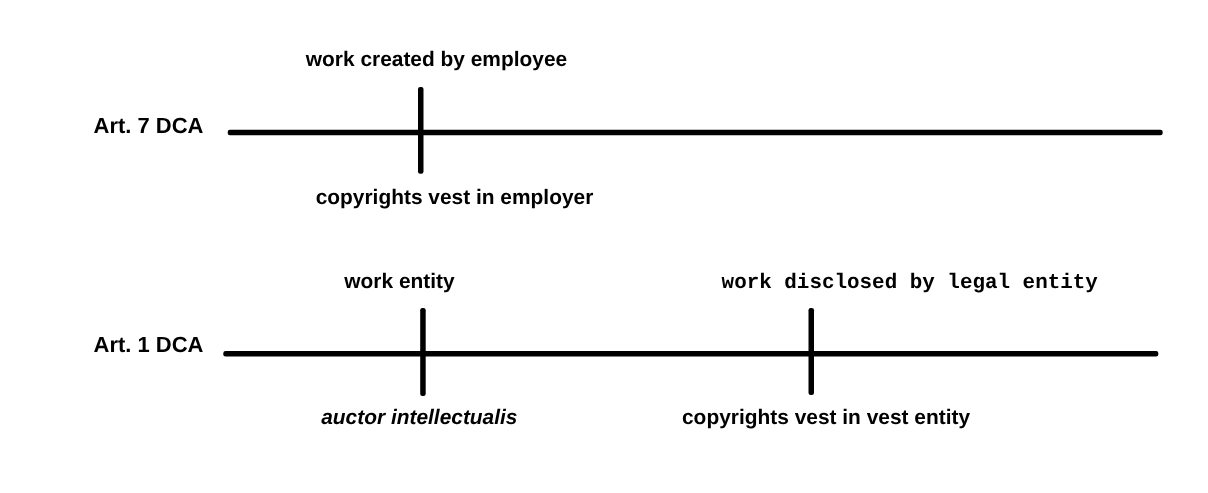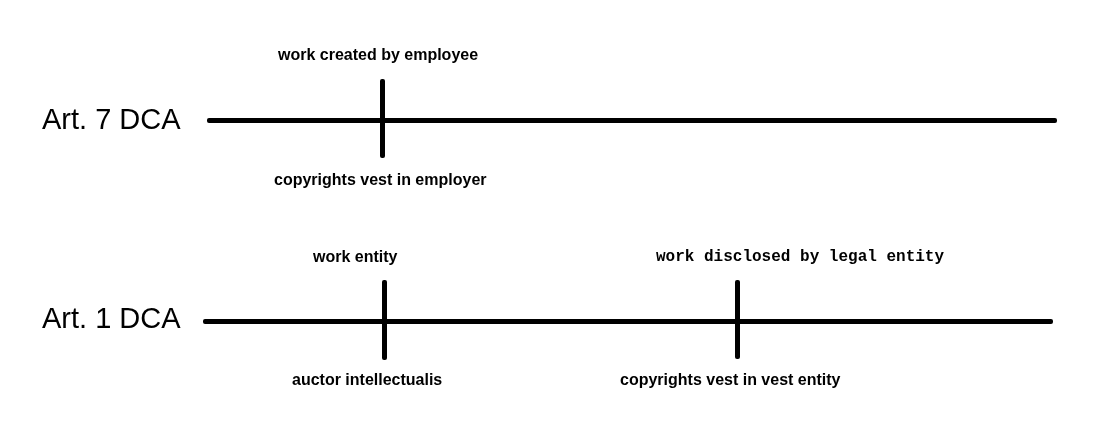--- a/index.html
+++ b/index.html
@@ -11,53 +11,55 @@
     position: relative;
     width: 1098px;
     height: 448px;
     background: #ffffff;
     color: #000000;
     font-family: "Liberation Sans", sans-serif;
     overflow: hidden;
   }
   .tl-label {
     position: absolute;
-    font-weight: 400;
-    font-size: 29px;
+    font-weight: 700;
+    font-size: 20px;
     line-height: 1;
     white-space: nowrap;
+    margin-left: 43px;
   }
   .tl-line {
     position: absolute;
     height: 5px;
     background: #000000;
     border-radius: 2px;
   }
   .tick {
     position: absolute;
     width: 5px;
     background: #000000;
     border-radius: 2px;
   }
   .small-label {
     position: absolute;
     font-weight: 700;
-    font-size: 16px;
+    font-size: 19px;
     line-height: 24px;
     white-space: nowrap;
   }
   .italic {
+    font-style: italic;
   }
 
   
   #a7-label   { left: 42px;  top: 105px; }
   #a7-line    { left: 207px; top: 118px; width: 850px; }
   #a7-tick    { left: 380px; top: 79px;  height: 79px; }
   #a7-above   { left: 278px; top: 43px;  }
-  #a7-below   { left: 274px; top: 168px; }
+  #a7-below   { left: 287px; top: 168px; }
 
   
   #a8-label     { left: 42px;  top: 304px; }
   #a8-line      { left: 203px; top: 319px; width: 850px; }
   #a8-tick-1    { left: 382px; top: 280px; height: 80px; }
   #a8-tick-2    { left: 735px; top: 280px; height: 79px; }
   #a8-e1-above  { left: 313px; top: 245px; }
   #a8-e2-above  { left: 656px; top: 245px; font-family: Liberation Mono, monospace; }
   #a8-e1-below  { left: 292px; top: 368px; }
   #a8-e2-below  { left: 620px; top: 368px; }

